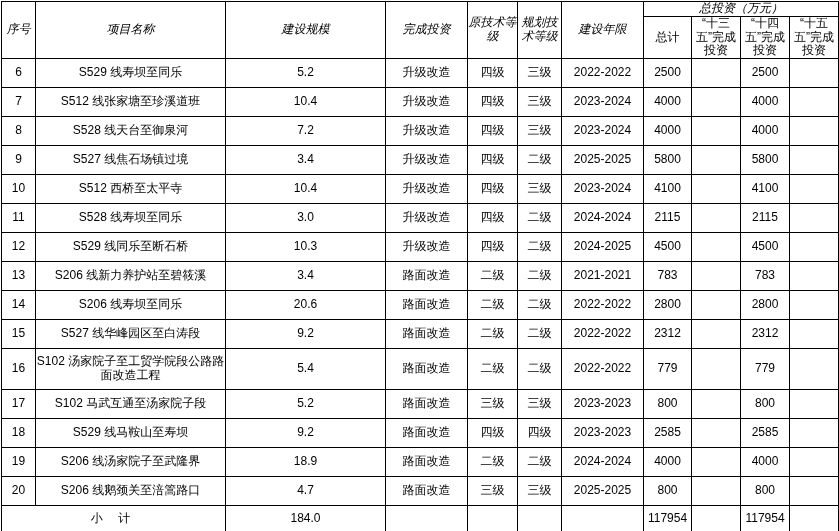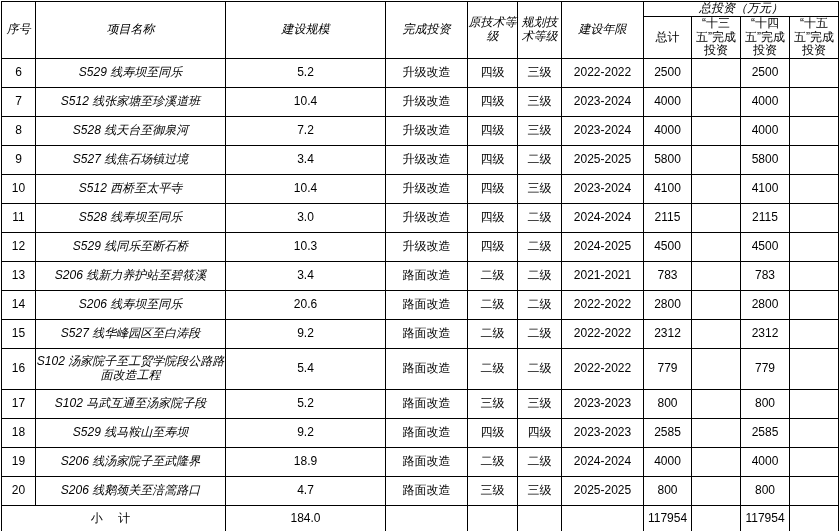--- a/index.html
+++ b/index.html
@@ -59,21 +59,20 @@
   .c-145   { width: 49px; }
   .c-155   { width: 49px; }
 
   td.idx { font-weight: bold; font-size: 12.5px; }
   td.name {
     text-align: left;
     padding-left: 3px;
     padding-right: 2px;
     font-size: 12px;
     line-height: 1.25;
-    font-style: italic;
   }
   .row td { height: 28px; }
   .row-tall td { height: 40px; }
   .sum td { height: 26px; font-weight: bold; font-size: 13px; }
   .sum .sum-label { letter-spacing: 6px; }
   .cell-num { font-size: 12px; }
 </style>
 </head>
 <body>
 

